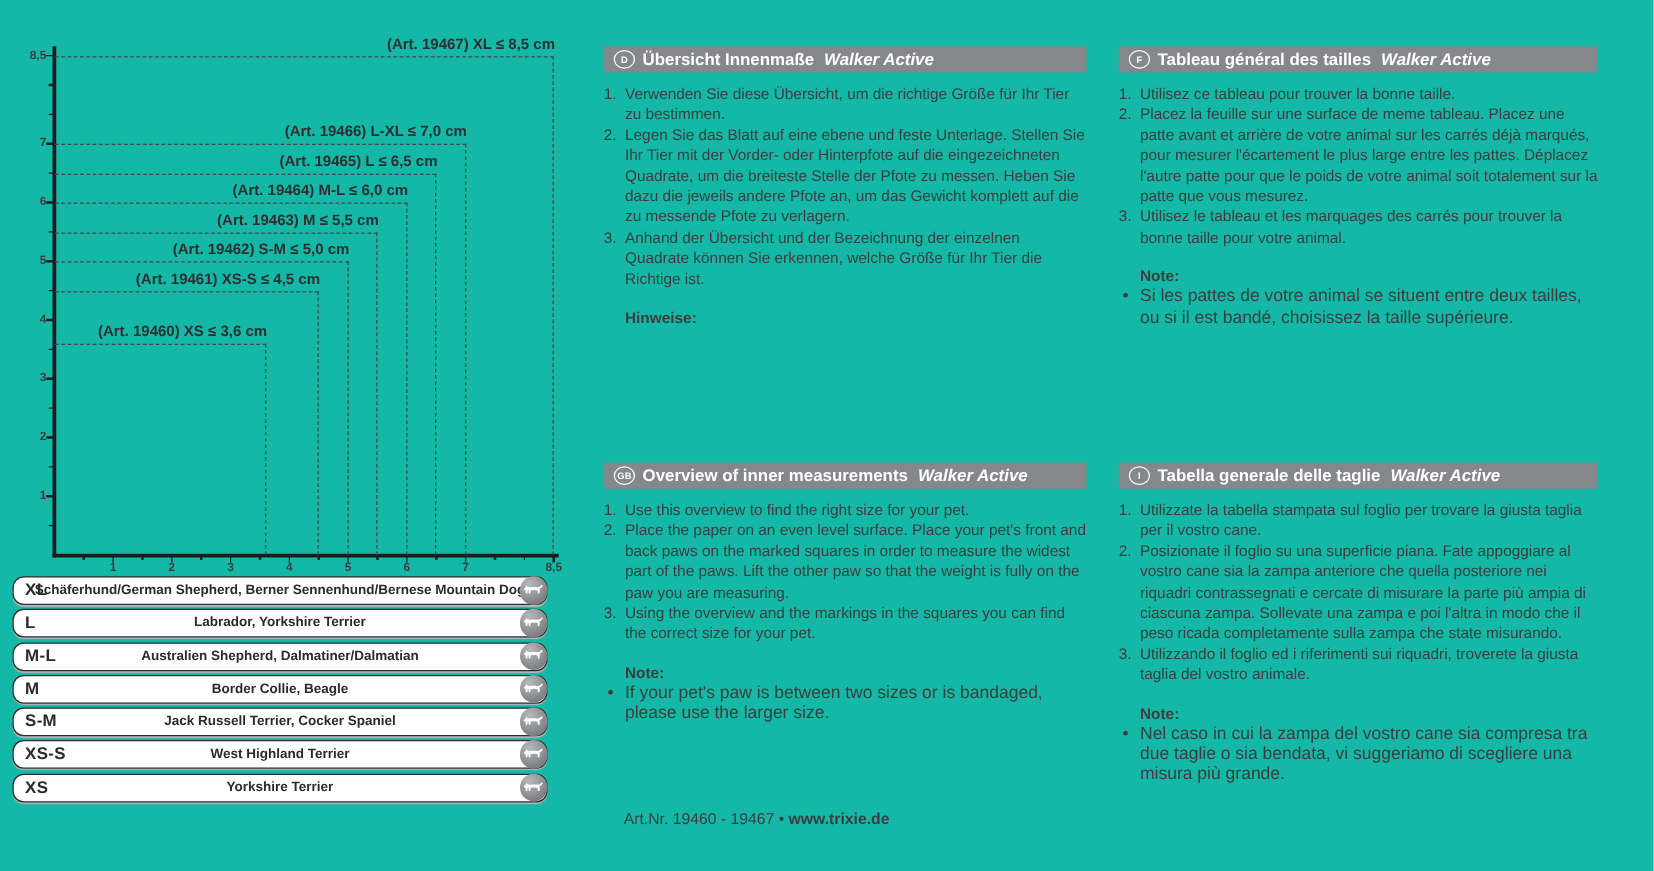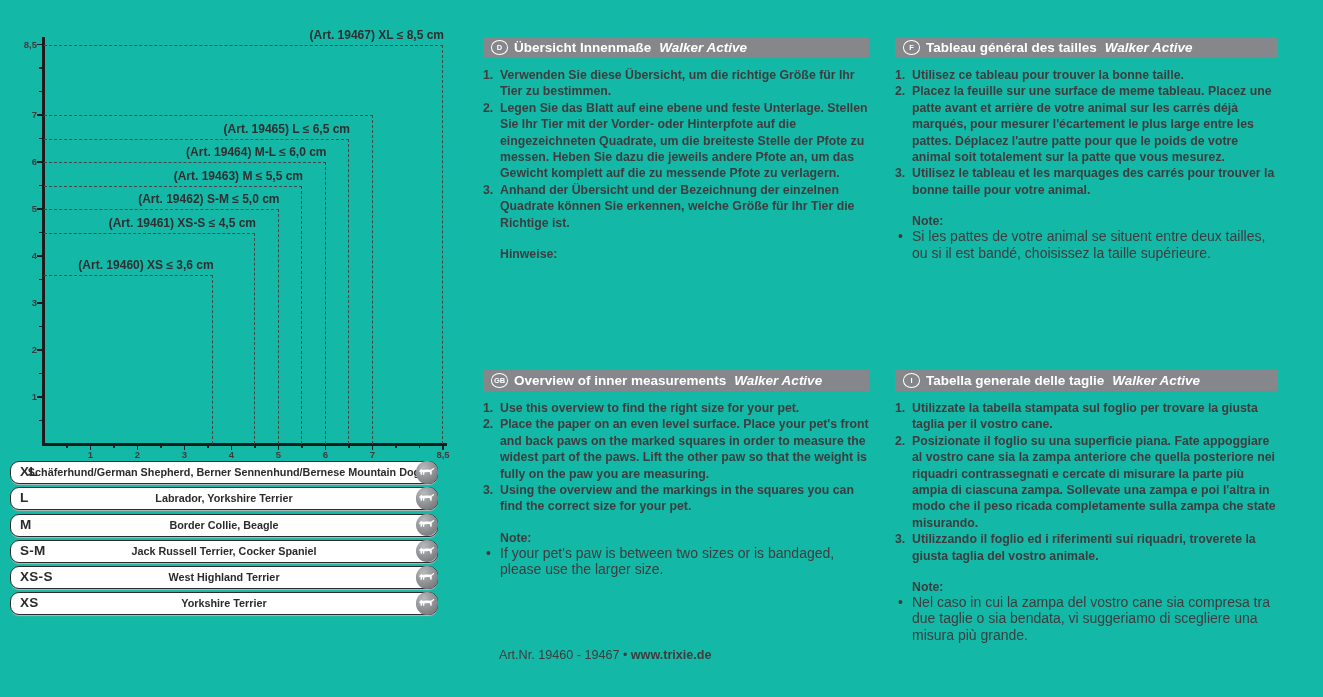--- a/index.html
+++ b/index.html
@@ -37,41 +37,42 @@
   .sec-en{left:483px;top:370px;width:386px;}
   .sec-fr{left:895px;top:37px;width:383px;}
   .sec-it{left:895px;top:370px;width:383px;}
   .section-header{display:flex;align-items:center;background:#85878b;color:#fff;height:21px;
         padding:0 8px;font-size:13.5px;font-weight:bold;}
   .lang-badge{display:inline-flex;align-items:center;justify-content:center;
         border:1.3px solid #fff;border-radius:50%;min-width:12px;height:12.5px;
         padding:0 1.5px;font-size:7.5px;font-weight:bold;margin-right:6px;flex:0 0 auto;}
   .sec-brand{font-style:italic;margin-left:8px;}
   .steps{list-style:none;counter-reset:s;margin:9px 0 0;padding:0;
-        font-size:12.3px;line-height:16.4px;color:#3d3d3f;font-weight:bold;}
+        font-size:12.3px;line-height:16.4px;color:#3d3d3f;}
   .steps li{counter-increment:s;position:relative;padding-left:17px;}
   .steps li::before{content:counter(s) ".";position:absolute;left:0;}
   .note-head{font-weight:bold;font-size:12.3px;margin-top:16px;padding-left:17px;}
   .note-item{position:relative;padding-left:17px;font-size:14px;line-height:16.4px;}
   .note-item::before{content:"\2022";position:absolute;left:3px;}
   
   .footer{position:absolute;left:499px;top:648px;font-size:12.6px;color:#3d3d3f;}
   .footer b{font-weight:bold;}
 </style>
 </head>
 <body>
 
 <div class="page">
 
   <div class="chart" id="chart">
     <div class="axis axis-y"></div>
     <div class="axis axis-x"></div>
   <div class="chart-square" style="left: 33.5px; top: 44.5px; width: 399.5px; height: 399.5px;"></div>
       <div class="chart-square-label" style="left: 0px; top: 27.5px; width: 434px;">(Art. 19467) XL ≤ 8,5 cm</div>
       <div class="chart-square" style="left: 33.5px; top: 115px; width: 329px; height: 329px;"></div>
+      <div class="chart-square-label" style="left: 0px; top: 98px; width: 363.5px;">(Art. 19466) L-XL ≤ 7,0 cm</div>
       <div class="chart-square" style="left: 33.5px; top: 138.5px; width: 305.5px; height: 305.5px;"></div>
       <div class="chart-square-label" style="left: 0px; top: 121.5px; width: 340px;">(Art. 19465) L ≤ 6,5 cm</div>
       <div class="chart-square" style="left: 33.5px; top: 162px; width: 282px; height: 282px;"></div>
       <div class="chart-square-label" style="left: 0px; top: 145px; width: 316.5px;">(Art. 19464) M-L ≤ 6,0 cm</div>
       <div class="chart-square" style="left: 33.5px; top: 185.5px; width: 258.5px; height: 258.5px;"></div>
       <div class="chart-square-label" style="left: 0px; top: 168.5px; width: 293px;">(Art. 19463) M ≤ 5,5 cm</div>
       <div class="chart-square" style="left: 33.5px; top: 209px; width: 235px; height: 235px;"></div>
       <div class="chart-square-label" style="left: 0px; top: 192px; width: 269.5px; text-align: right;">(Art. 19462) S-M ≤ 5,0 cm</div>
       <div class="chart-square" style="left: 33.5px; top: 232.5px; width: 211.5px; height: 211.5px;"></div>
       <div class="chart-square-label" style="left: 0px; top: 215.5px; width: 246px;">(Art. 19461) XS-S ≤ 4,5 cm</div>
@@ -148,20 +149,32 @@
         <span class="dog-badge">
           <svg viewBox="0 0 32 20" xmlns="http://www.w3.org/2000/svg">
     <path fill="#ffffff" d="M2 8.2 C2.1 6.8 3.2 5.6 4.6 5.2 L5.6 2.4 L8.2 4.6 L11.5 4.9
       C15 4.4 19.5 4.4 23 5 C25.4 4.5 27.6 2.8 29.2 1 L30.6 2.6 C29.4 4.8 27.4 6.6 25.2 7.3
       L26.2 8.8 L25.4 14.2 L23.2 14.2 L22.8 10 L20.2 9.2 L12.2 9.4 L11.6 14.2 L9.4 14.2
       L9 9.4 L8 9 L7.2 14.2 L5 14.2 L4.4 8.8 C3.2 8.8 2 8.8 2 8.2 Z"></path>
   </svg>
         </span>
       </div>
       <div class="size-row">
+        <span class="size-label">M-L</span>
+        <div class="breeds-label">Australien Shepherd, Dalmatiner/Dalmatian</div>
+        <span class="dog-badge">
+          <svg viewBox="0 0 32 20" xmlns="http://www.w3.org/2000/svg">
+    <path fill="#ffffff" d="M2 8.2 C2.1 6.8 3.2 5.6 4.6 5.2 L5.6 2.4 L8.2 4.6 L11.5 4.9
+      C15 4.4 19.5 4.4 23 5 C25.4 4.5 27.6 2.8 29.2 1 L30.6 2.6 C29.4 4.8 27.4 6.6 25.2 7.3
+      L26.2 8.8 L25.4 14.2 L23.2 14.2 L22.8 10 L20.2 9.2 L12.2 9.4 L11.6 14.2 L9.4 14.2
+      L9 9.4 L8 9 L7.2 14.2 L5 14.2 L4.4 8.8 C3.2 8.8 2 8.8 2 8.2 Z"></path>
+  </svg>
+        </span>
+      </div>
+      <div class="size-row">
         <span class="size-label">M</span>
         <div class="breeds-label">Border Collie, Beagle</div>
         <span class="dog-badge">
           <svg viewBox="0 0 32 20" xmlns="http://www.w3.org/2000/svg">
     <path fill="#ffffff" d="M2 8.2 C2.1 6.8 3.2 5.6 4.6 5.2 L5.6 2.4 L8.2 4.6 L11.5 4.9
       C15 4.4 19.5 4.4 23 5 C25.4 4.5 27.6 2.8 29.2 1 L30.6 2.6 C29.4 4.8 27.4 6.6 25.2 7.3
       L26.2 8.8 L25.4 14.2 L23.2 14.2 L22.8 10 L20.2 9.2 L12.2 9.4 L11.6 14.2 L9.4 14.2
       L9 9.4 L8 9 L7.2 14.2 L5 14.2 L4.4 8.8 C3.2 8.8 2 8.8 2 8.2 Z"></path>
   </svg>
         </span>

